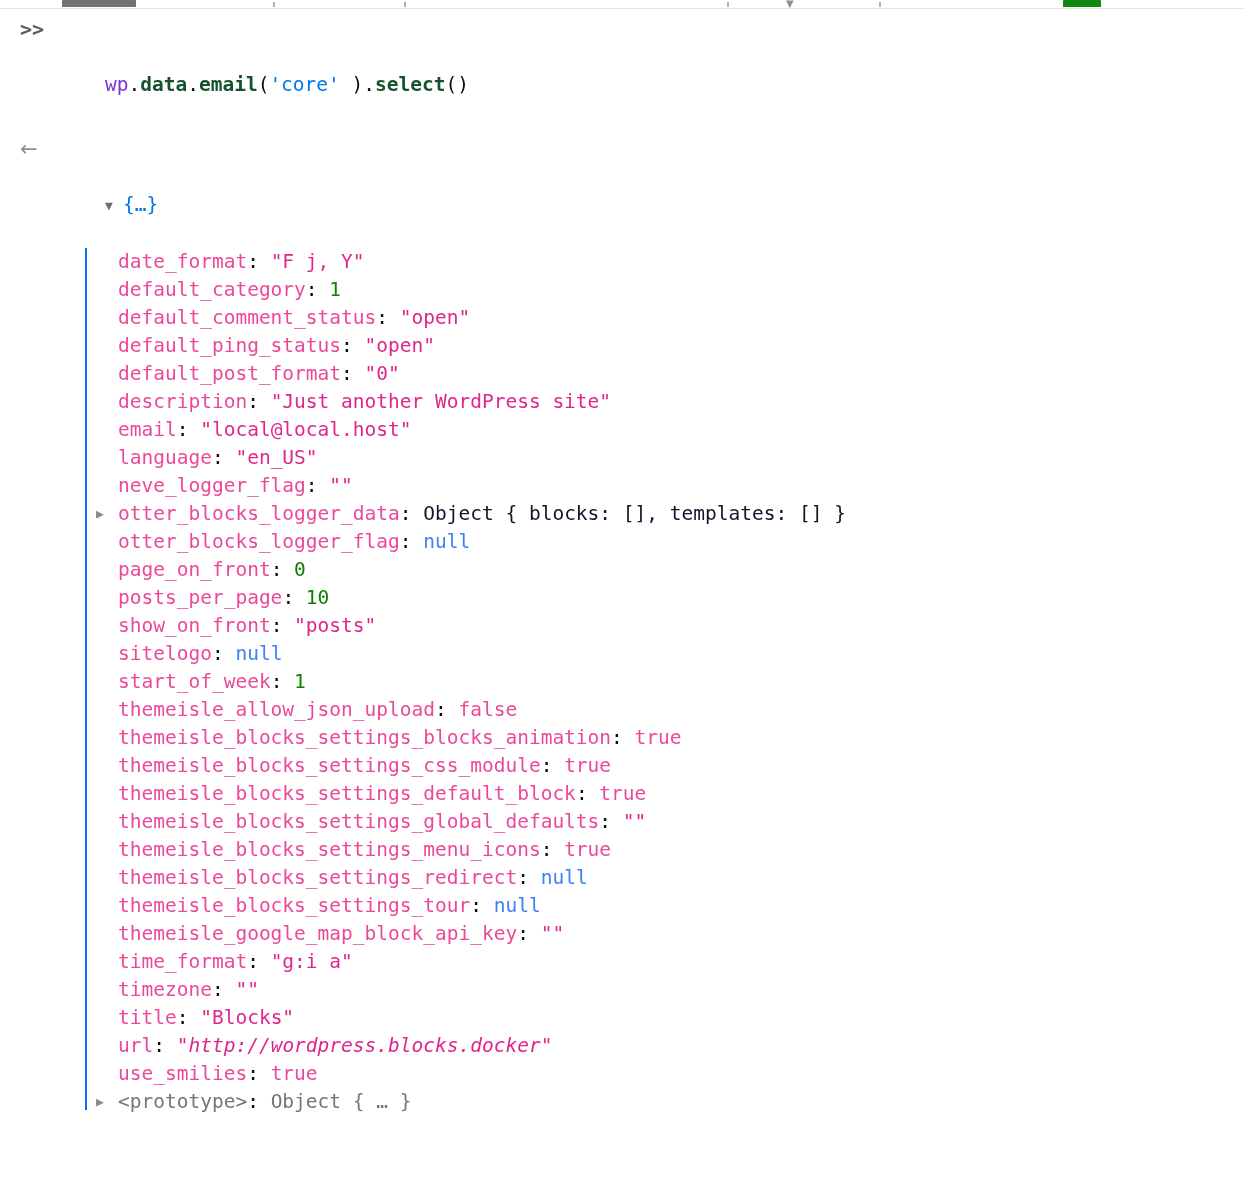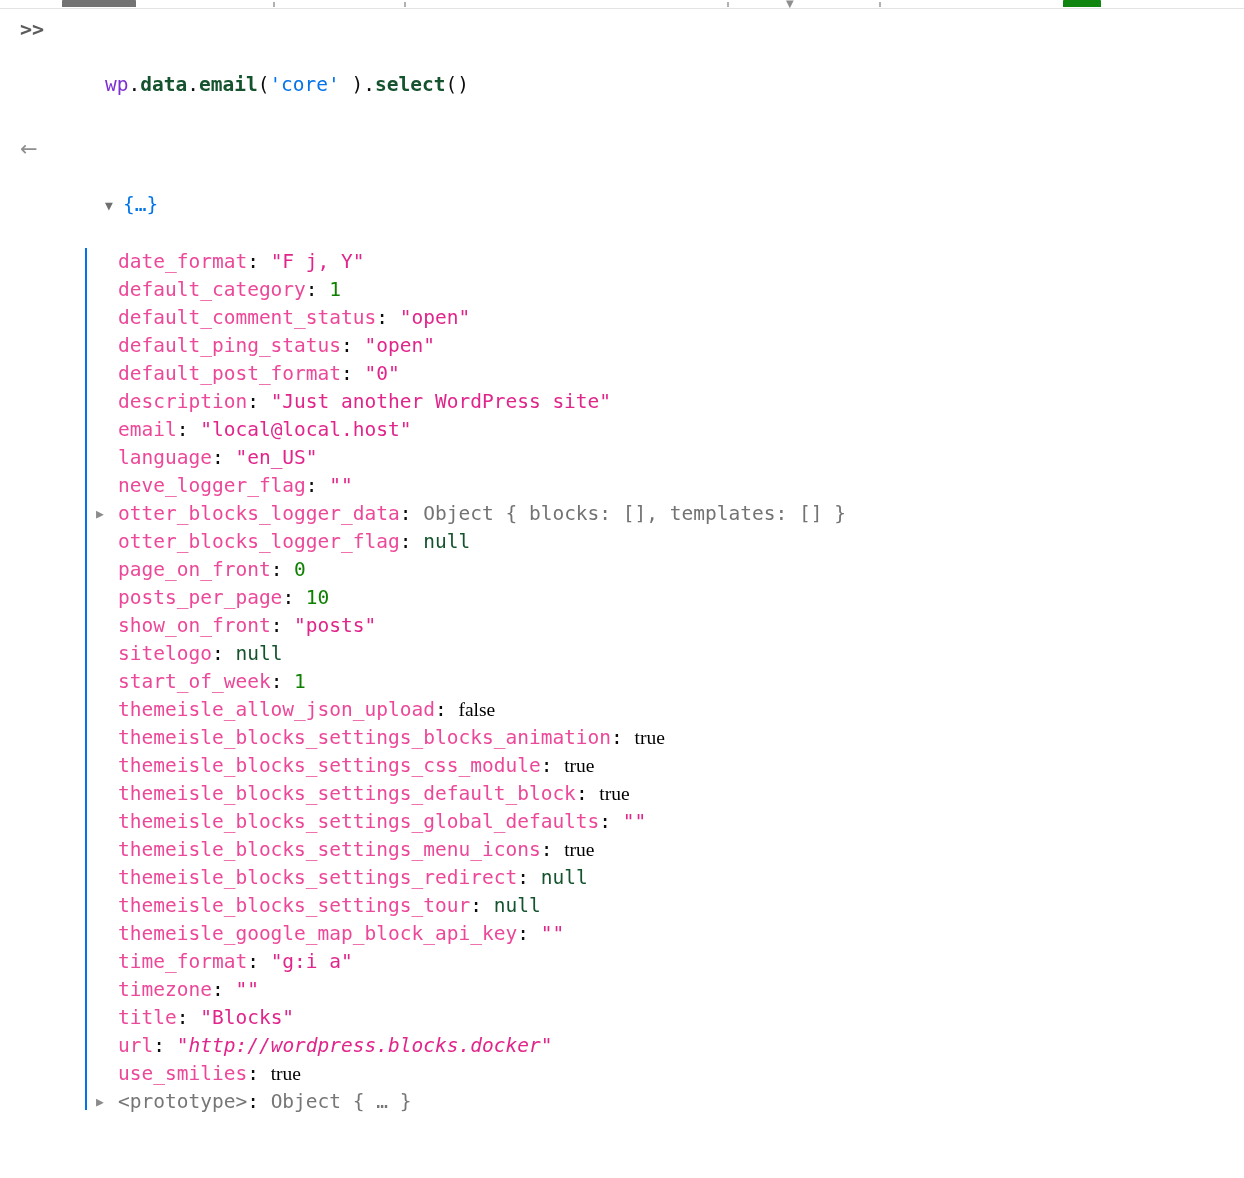--- a/index.html
+++ b/index.html
@@ -128,23 +128,23 @@
     width: 16px;
     line-height: 28px;
     color: #8b8b8b;
     font-size: 13px;
   }
 
   
   .k-prop   { color: #ec4899; }
   .k-str    { color: #e0258b; }
   .k-num    { color: #0e8000; }
-  .k-bool   { color: #000000; font-family: Liberation Serif, serif; }
-  .k-null   { color: #14532d; }
-  .k-obj    { color: #737373; margin-top: 19px; }
+  .k-bool   { color: #ec4899; }
+  .k-null   { color: #3b82f6; }
+  .k-obj    { color: #0f172a; margin-top: 19px; }
   .k-proto  { color: #767676; }
   .k-punct  { color: #0c0c0d; }
   .k-link   { color: #e0258b; font-style: italic; }
 
   
   .j-var  { color: #7d2fd1; text-align: right; }
   .j-fn   { color: #14532d; font-weight: bold; }
   .j-str  { color: #0074e8; margin-top: 40px; }
   .j-p    { color: #0c0c0d; }
 </style>

